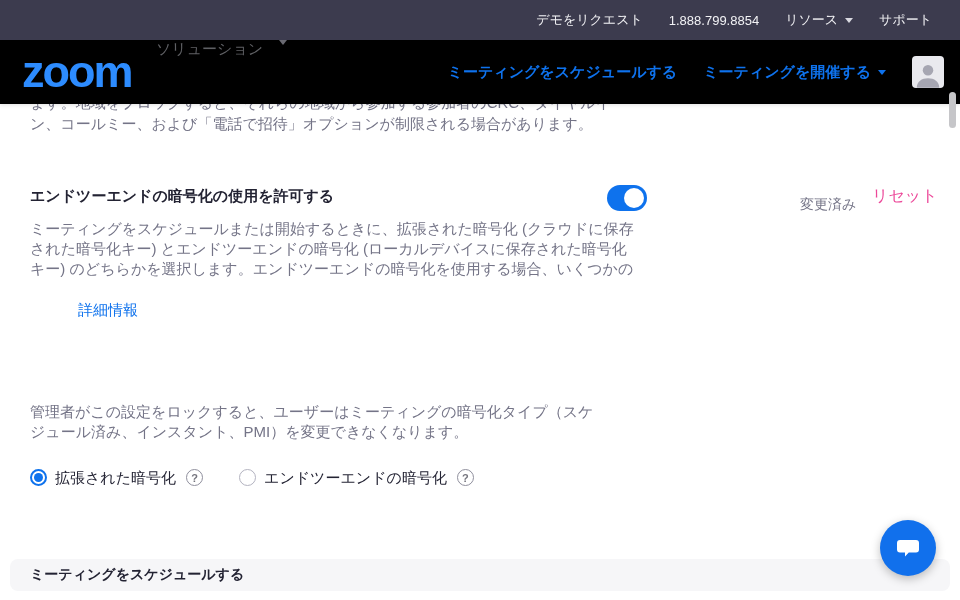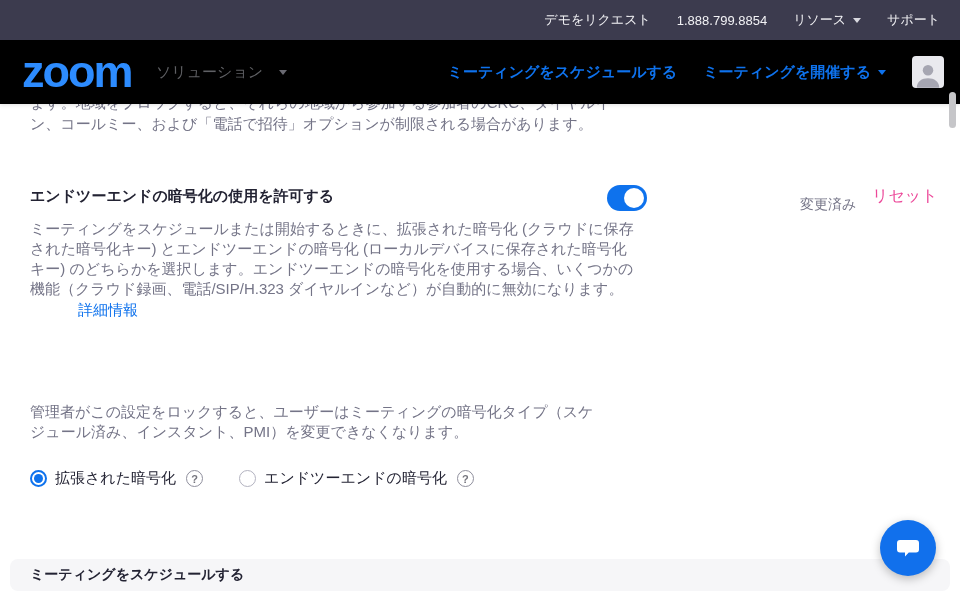--- a/index.html
+++ b/index.html
@@ -6,39 +6,39 @@
   html,body { background:#fff; }
   .screen {
     position:relative; width:960px; height:600px; overflow:hidden;
     background:#fff; font-family:"Liberation Sans","DejaVu Sans",sans-serif;
     color:#232333;
   }
   
   .topbar {
     position:absolute; top:0; left:0; width:960px; height:40px;
     background:#3c3b4e; display:flex; align-items:center;
-    justify-content:flex-end; gap:26px; padding-right:20px; z-index:40;
+    justify-content:flex-end; gap:26px; padding-right:28px; z-index:40;
   }
   .topbar-item {
     color:#f2f2f5; font-size:13px; display:flex; align-items:center; gap:7px;
     cursor:pointer; white-space:nowrap;
   }
   
   .header {
     position:absolute; top:40px; left:0; width:960px; height:64px;
     background:#000000; z-index:30; box-shadow:0 1px 4px rgba(0,0,0,0.12);
   }
   .logo {
     position:absolute; left:22px; top:0; height:64px; display:flex; align-items:center;
     font-size:45px; font-weight:bold; color:#2d8cff; letter-spacing:-2px;
     line-height:64px; cursor:pointer;
   }
   .solutions {
     position:absolute; left:156px; top:0; height:64px; display:flex;
-    align-items:center; gap:16px; font-size:15px; color:#5f6064; cursor:pointer;
+    align-items:flex-start; gap:16px; font-size:15px; color:#5f6064; cursor:pointer;
   }
   .header-right {
     position:absolute; right:16px; top:0; height:64px;
     display:flex; align-items:center; gap:26px;
   }
   .header-link {
     color:#0e72ed; font-size:15px; font-weight:bold; cursor:pointer;
     display:flex; align-items:center; gap:7px; white-space:nowrap;
   }
   .avatar {
@@ -92,21 +92,21 @@
   .reset-link {
     position:absolute; left:872px; top:186px; font-size:16px; color:#ec4899;
     cursor:pointer; white-space:nowrap;
   }
   .def-title { top:372px; }
   .def-l1 { top:402px; } .def-l2 { top:422px; }
   
   .radio-row {
     position:absolute; left:30px; top:469px; display:flex; align-items:center;
   }
-  .radio-group { display:flex; align-items:center; gap:8px; cursor:pointer; }
+  .radio-group { display:flex; gap:8px; cursor:pointer; }
   .radio-group + .radio-group { margin-left:36px; }
   .radio-outer {
     width:17px; height:17px; border-radius:50%; flex:0 0 auto;
     display:flex; align-items:center; justify-content:center; background:#fff;
   }
   .radio-outer.selected { border:2px solid #0e72ed; }
   .radio-outer.selected .radio-dot {
     width:9px; height:9px; border-radius:50%; background:#0e72ed;
   }
   .radio-outer.unselected { border:1.5px solid #b3b3c0; }
@@ -140,21 +140,20 @@
   <div class="content">
 
     <div class="para-line clip1">ます。地域をブロックすると、それらの地域から参加する参加者のCRC、ダイヤルイ</div>
     <div class="para-line clip2">ン、コールミー、および「電話で招待」オプションが制限される場合があります。</div>
 
     <div class="sec-title e2e-title">エンドツーエンドの暗号化の使用を許可する</div>
 
     <div class="para-line e2e-l1">ミーティングをスケジュールまたは開始するときに、拡張された暗号化 (クラウドに保存</div>
     <div class="para-line e2e-l2">された暗号化キー) とエンドツーエンドの暗号化 (ローカルデバイスに保存された暗号化</div>
     <div class="para-line e2e-l3">キー) のどちらかを選択します。エンドツーエンドの暗号化を使用する場合、いくつかの</div>
-    <div class="para-line e2e-l4">機能（クラウド録画、電話/SIP/H.323 ダイヤルインなど）が自動的に無効になります。</div>
 
     <div class="learn-more">詳細情報</div>
 
     <div class="toggle">
       <div class="knob"></div>
     </div>
 
     <div class="status-modified">変更済み</div>
     <div class="reset-link">リセット</div>
 

